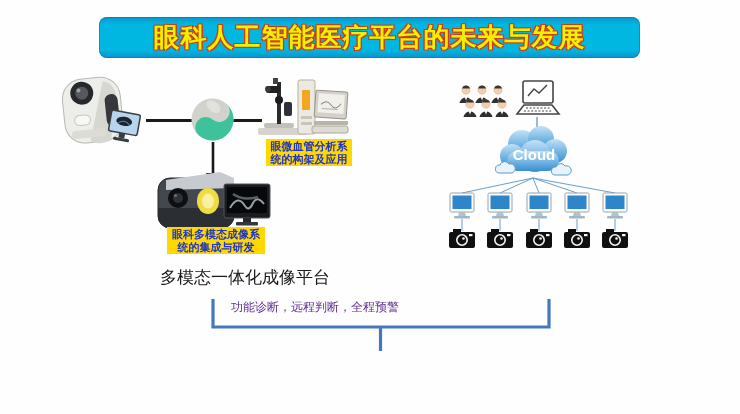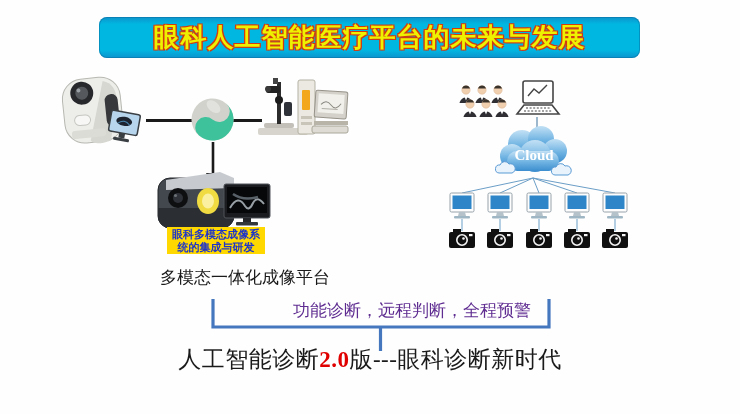--- a/index.html
+++ b/index.html
@@ -1,18 +1,18 @@
 <!DOCTYPE html>
 <html style="--banner-bg: #00b7e2; --banner-edge: #0d93cc; --banner-text: #eef200; --banner-outline: #d23b12; --label-bg: #ffd800; --label-text: #1f35c8; --bracket: #4577be; --bracket-text: #5f2d91; --accent-red: #e00000; --line-blue: #6b9ec7; --screen-blue: #2e86c8; --text-dark: #1a1a1a;"><head>
 <meta charset="utf-8">
 <style>
   html,body{margin:0;padding:0;background:#fff;}
   #stage{
     position:relative;width:740px;height:414px;background:#fefefe;overflow:hidden;
-    font-family:Liberation Serif, serif;
+    font-family:Liberation Sans, sans-serif;
   }
   .abs{position:absolute;}
   
   .banner{
     left:99px;top:17px;width:541px;height:41px;border-radius:8px;
     background:linear-gradient(180deg, var(--banner-edge,#0d93cc) 0%, var(--banner-bg,#00b7e2) 18%, var(--banner-bg,#00b7e2) 80%, var(--banner-edge,#0d93cc) 100%);
     box-shadow:inset 0 0 0 1px rgba(8,110,160,.5);
     display:flex;align-items:center;justify-content:center;
   }
   .banner-text{
@@ -31,22 +31,22 @@
   }
   .lbl-oct{left:78px;top:147px;width:68px;font-size:10.5px;}
   .lbl-vessel{left:266px;top:139px;width:82px;font-size:11px;}
   .lbl-multi{left:167px;top:227px;width:94px;font-size:11px;}
   
   .h-line{left:146px;top:119px;width:116px;height:2.5px;background:var(--text-dark,#1a1a1a);}
   .caption{font-size:17px;color:var(--text-dark,#1a1a1a);text-align:center;white-space:nowrap;}
   .cap-left{left:150px;top:266px;width:190px;}
   .cap-right{left:452px;top:266px;width:190px;}
   .bracket-label{
-    left:231px;top:299px;width:300px;text-align:right;
-    font-size:17px;color:var(--bracket-text,#5f2d91);white-space:nowrap;
+    left:231px;top:299px;width:300px;text-align:left;
+    font-size:12px;color:var(--bracket-text,#5f2d91);white-space:nowrap;
   }
   .footer{
     left:0;top:344px;width:740px;text-align:center;
     font-size:23px;color:var(--text-dark,#1a1a1a);letter-spacing:.5px;white-space:nowrap;
   }
   .footer .ver{color:var(--accent-red,#e00000);font-weight:bold;}
   .connector-v{width:1.5px;background:#9db8cc;}
 </style>
 </head>
 <body>
@@ -107,20 +107,21 @@
     <rect x="45" y="46" width="11" height="3" fill="#c9c5b9"></rect>
     <g transform="translate(60,14) rotate(4)">
       <rect x="0" y="0" width="32" height="27" rx="2" fill="#d3d1c9" stroke="#97938a"></rect>
       <rect x="3" y="3" width="26" height="19" fill="#f1f0ea"></rect>
       <path d="M6,14 q5,-6 10,0 t10,-2" stroke="#8a8880" fill="none"></path>
       <path d="M7,18 h16" stroke="#b0aea6"></path>
     </g>
     <rect x="58" y="45" width="34" height="4" fill="#b8b4a8"></rect>
     <rect x="56" y="50" width="36" height="7" rx="2" fill="#dddbd3" stroke="#aaa69a"></rect>
   </svg>
+  <div class="abs photo-label lbl-vessel">眼微血管分析系统的构架及应用</div>
 
   <svg class="abs" style="left:156px;top:168px;" width="126" height="66" viewBox="0 0 126 66">
     <rect x="2" y="10" width="76" height="50" rx="12" fill="#43484e" stroke="#23262a"></rect>
     <path d="M10,12 L64,4 L78,10 L78,20 L10,22 Z" fill="#c7cbd0"></path>
     <path d="M2,40 h76 v8 a12,12 0 0 1 -12,12 h-52 a12,12 0 0 1 -12,-12 z" fill="#2b2e33"></path>
     <circle cx="22" cy="30" r="10" fill="#0e0f11"></circle>
     <circle cx="22" cy="30" r="5" fill="#2e3238"></circle>
     <circle cx="19.5" cy="27.5" r="1.6" fill="#6a7076"></circle>
     <ellipse cx="52" cy="33" rx="11" ry="13" fill="#f0dc42"></ellipse>
     <ellipse cx="52" cy="33" rx="6" ry="7.5" fill="#faf0a0"></ellipse>
@@ -285,17 +286,14 @@
     </g>
     </svg>
 
 
   <svg class="abs" style="left:205px;top:296px;" width="355" height="58" viewBox="0 0 355 58">
     <polyline points="8,3 8,31 344,31 344,3" fill="none" stroke="#4577be" stroke-width="3.2"></polyline>
     <line x1="175.5" y1="31" x2="175.5" y2="55" stroke="#4577be" stroke-width="3.2"></line>
   </svg>
   <div class="abs bracket-label">功能诊断，远程判断，全程预警</div>
 
-  <div class="abs footer">
-    <span>人工智能诊断</span><span class="ver">2.0</span><span>版---眼科诊断新时代</span>
-  </div>
 
 </div>
 
 </body></html>

